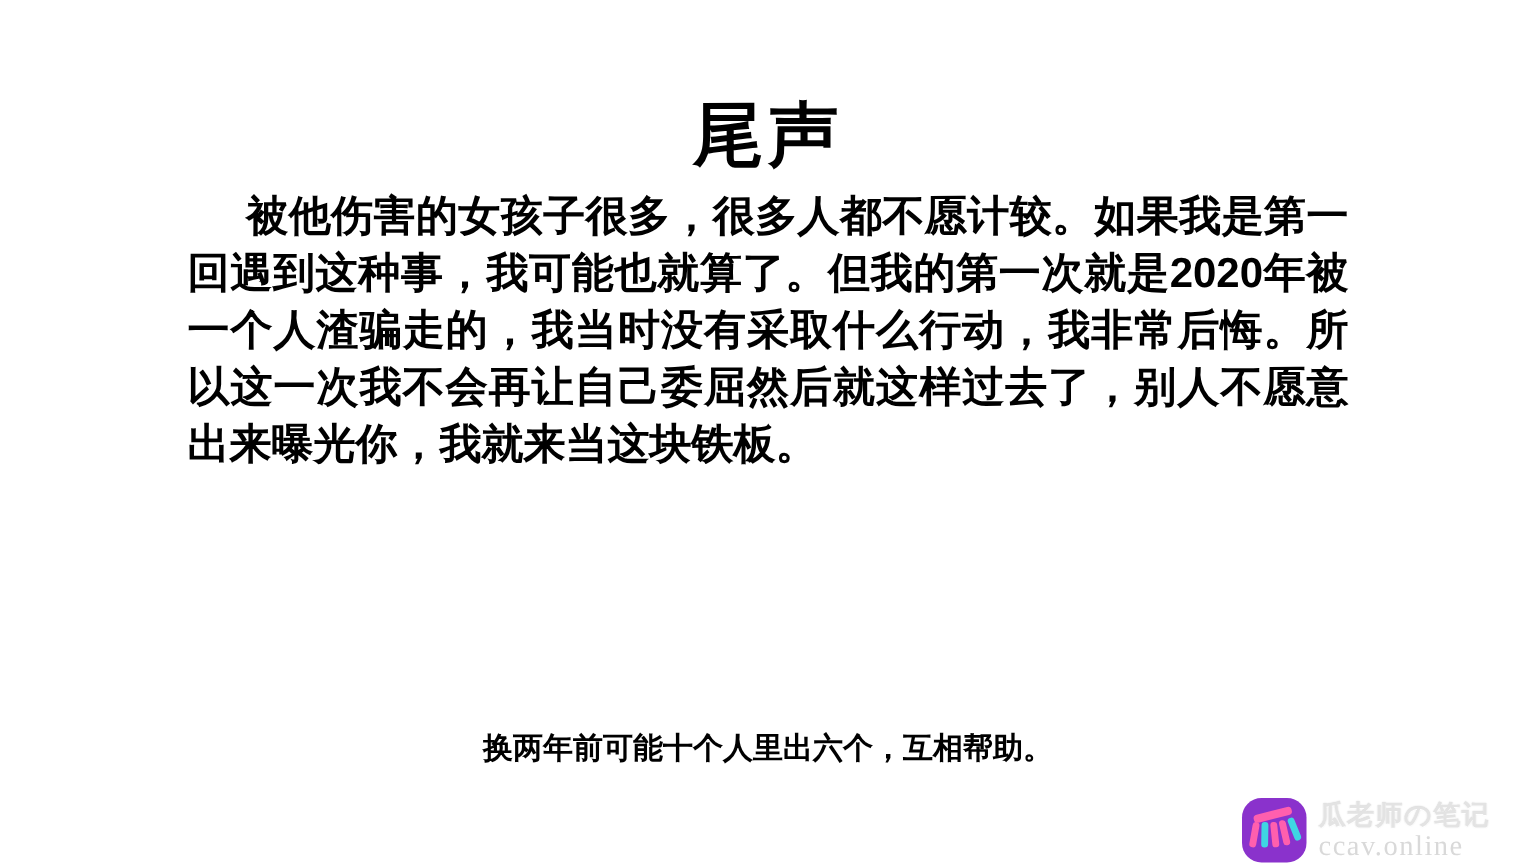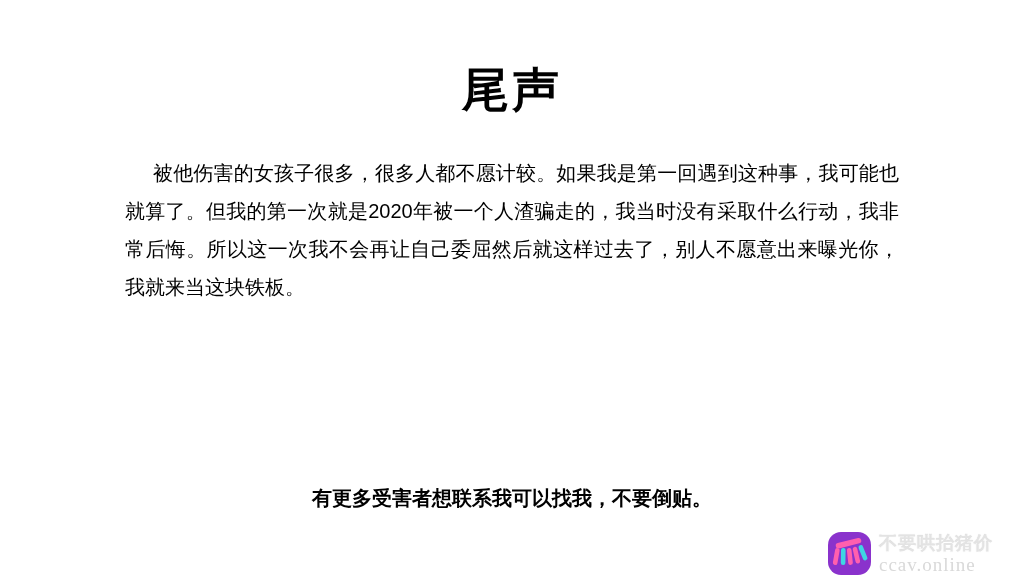--- a/index.html
+++ b/index.html
@@ -20,24 +20,24 @@
     margin: 0;
     padding-top: 62px;
     text-align: center;
     font-size: 47px;
     line-height: 56px;
     font-weight: 800;
     letter-spacing: 3px;
   }
   .content {
     width: 774px;
-    margin: 36px auto 0 auto;
-    font-size: 20px;
+    margin: 7px auto 0 auto;
+    font-size: 28px;
     line-height: 38px;
-    font-weight: 400;
+    font-weight: 700;
     text-align: justify;
     text-justify: inter-character;
   }
   .content p {
     margin: 0;
     text-indent: 1.4em;
   }
   .footer-note {
     position: absolute;
     left: 0; right: 0;
@@ -79,33 +79,33 @@
 <body>
 
 <div class="page">
 
   <h1 class="title">尾声</h1>
 
   <div class="content">
     <p>被他伤害的女孩子很多，很多人都不愿计较。如果我是第一回遇到这种事，我可能也就算了。但我的第一次就是2020年被一个人渣骗走的，我当时没有采取什么行动，我非常后悔。所以这一次我不会再让自己委屈然后就这样过去了，别人不愿意出来曝光你，我就来当这块铁板。</p>
   </div>
 
-  <div class="footer-note">有更多受害者想联系我可以找我，不要倒贴。</div>
+  <div class="footer-note">换两年前可能十个人里出六个，互相帮助。</div>
 
   <div class="watermark">
     <svg class="wm-logo" viewBox="0 0 45 45" xmlns="http://www.w3.org/2000/svg">
       <rect x="1" y="1" width="43" height="43" rx="13" fill="#8a32cc"></rect>
       <g transform="rotate(-6 22 22)">
         <rect x="9.5" y="9.5" width="26" height="5.5" rx="2.5" fill="#ff5fae" transform="rotate(-8 22.5 12)"></rect>
         <rect x="9" y="16" width="4.6" height="17" rx="2.2" fill="#ff5fae" transform="rotate(16 11.3 16)"></rect>
         <rect x="14.6" y="16.5" width="4.6" height="17" rx="2.2" fill="#3fd6e3" transform="rotate(7 16.9 16.5)"></rect>
         <rect x="20.2" y="17" width="4.6" height="17" rx="2.2" fill="#ff5fae"></rect>
         <rect x="25.8" y="16.5" width="4.6" height="17" rx="2.2" fill="#ff5fae" transform="rotate(-7 28.1 16.5)"></rect>
         <rect x="31.4" y="15.5" width="4.6" height="16" rx="2.2" fill="#3fd6e3" transform="rotate(-16 33.7 15.5)"></rect>
       </g>
     </svg>
     <div class="wm-text">
-      <div class="wm-name">不要哄抬猪价</div>
+      <div class="wm-name">瓜老师の笔记</div>
       <div class="wm-url">ccav.online</div>
     </div>
   </div>
 
 </div>
 
 </body></html>

